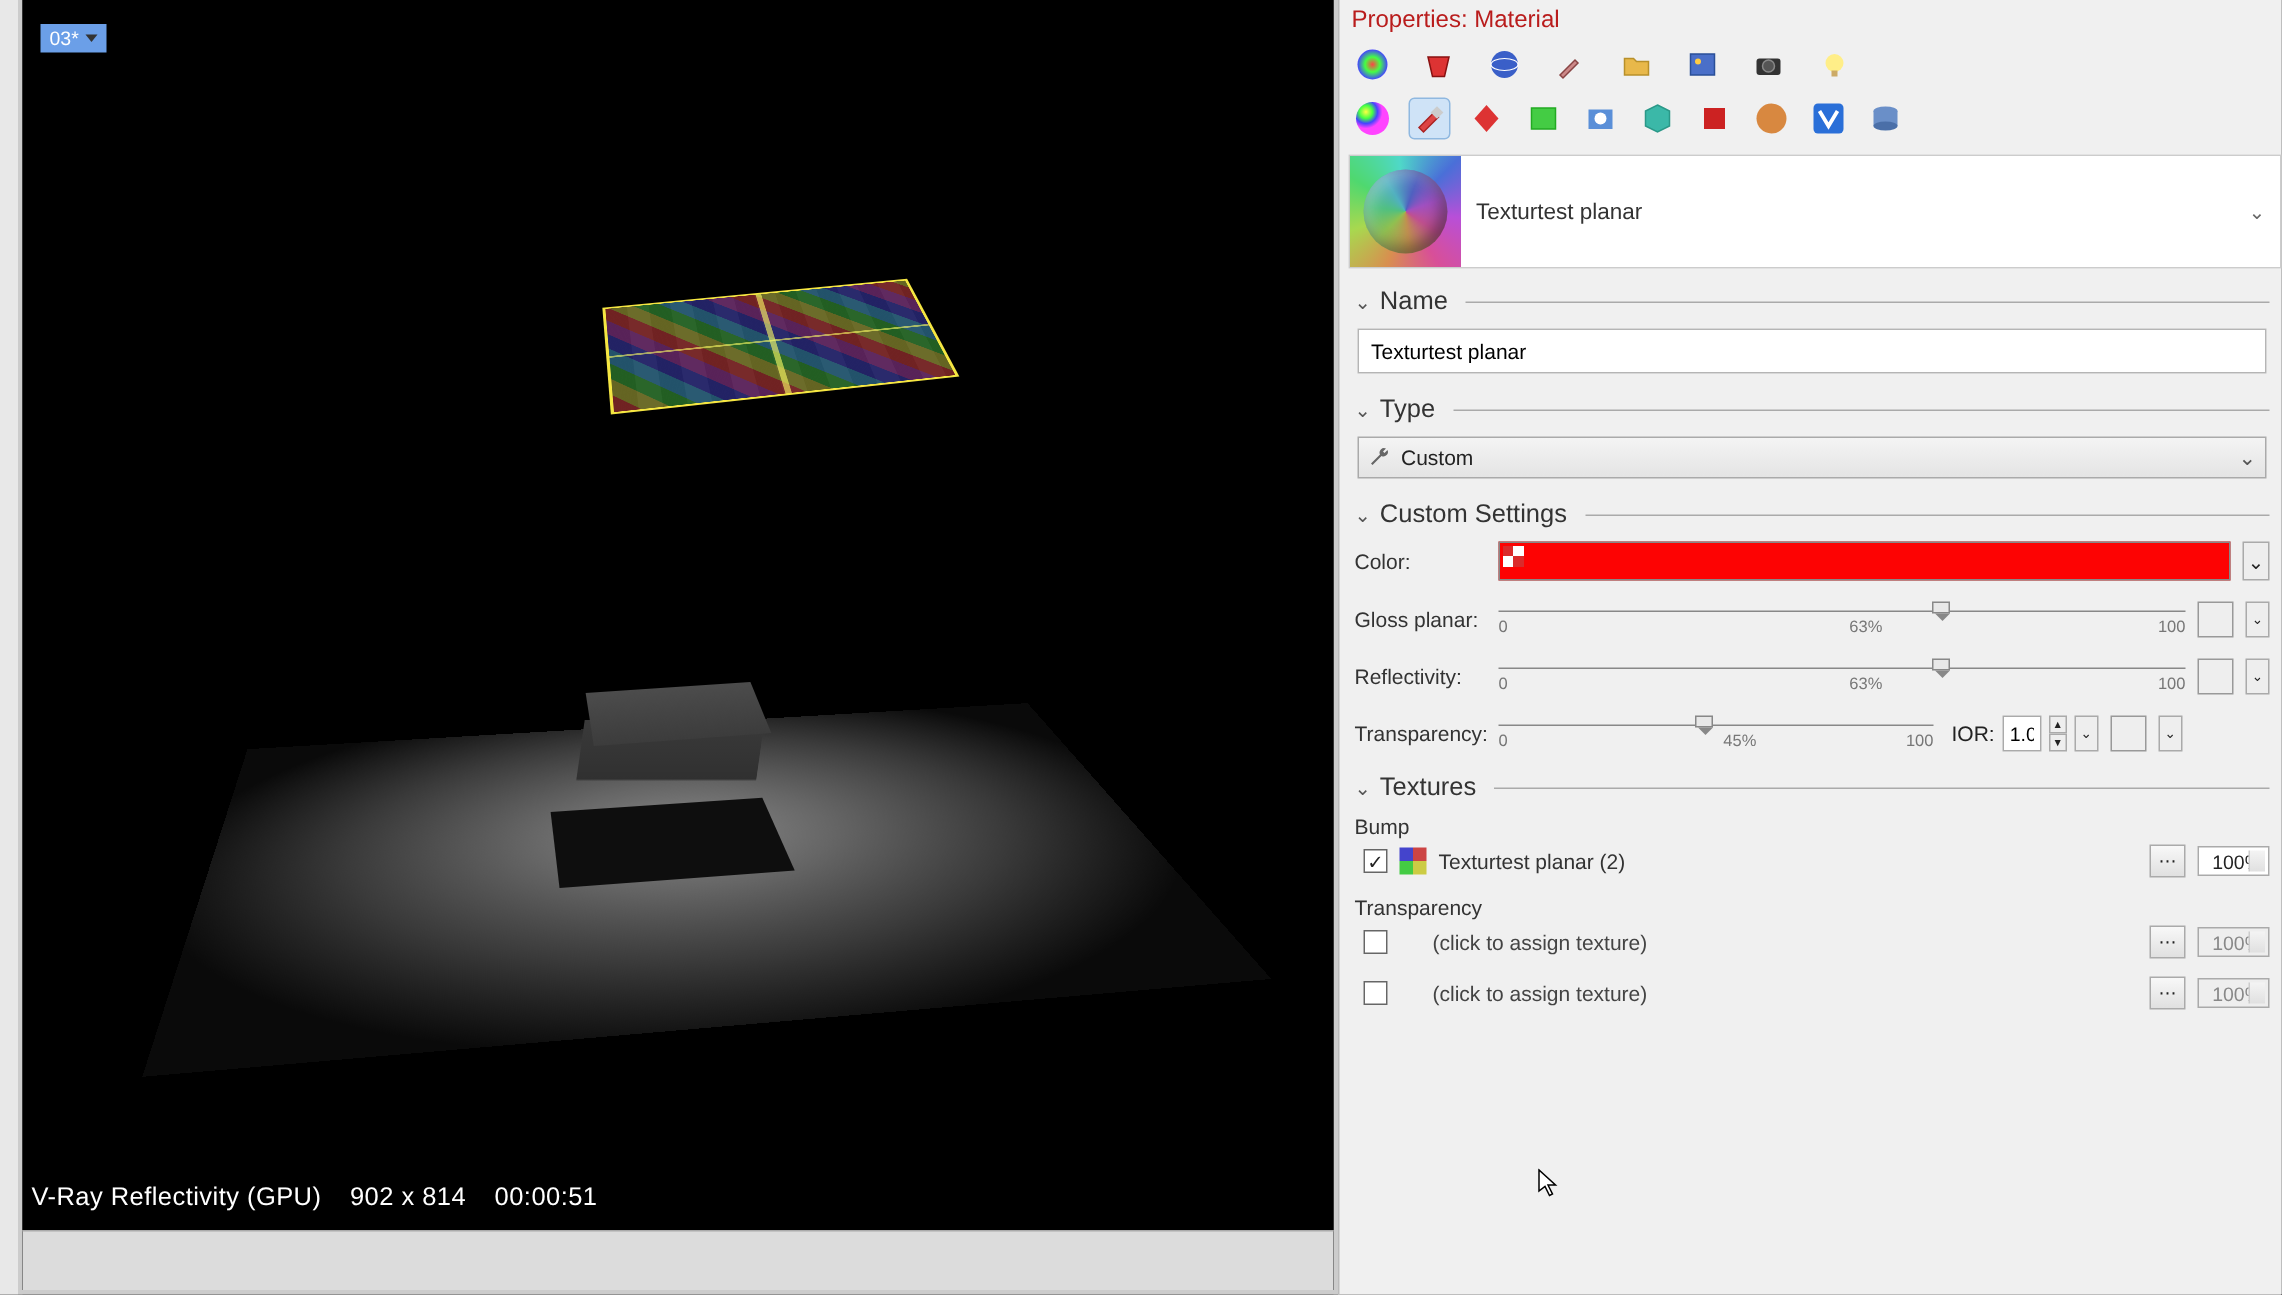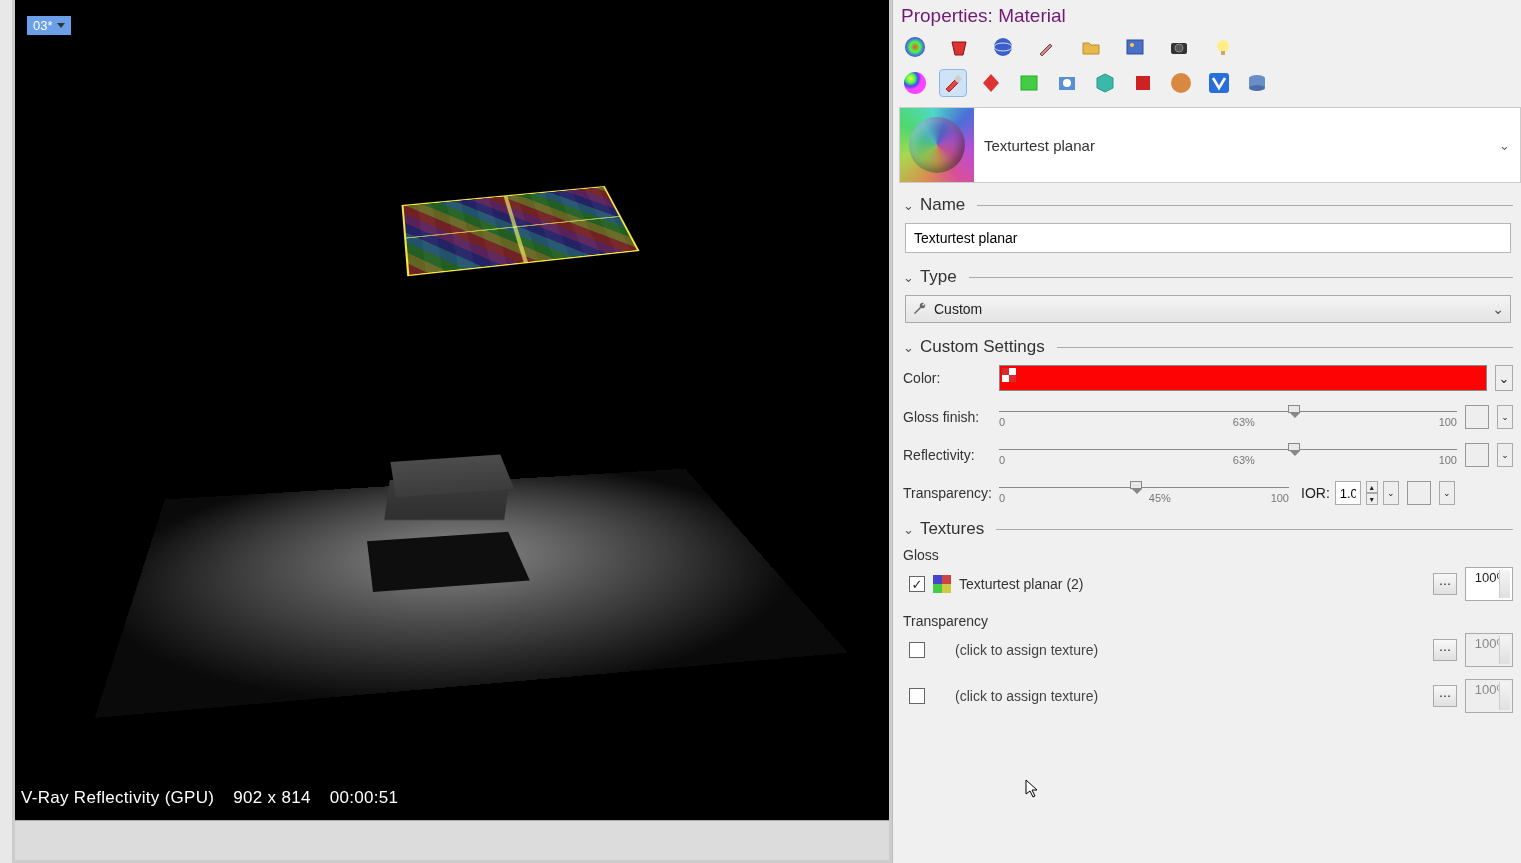--- a/index.html
+++ b/index.html
@@ -55,21 +55,21 @@
   border: 2px solid #f5e642;
   background:
     linear-gradient(to right, transparent 49%, rgba(255,255,100,0.6) 49%, rgba(255,255,100,0.6) 51%, transparent 51%),
     linear-gradient(to bottom, transparent 49%, rgba(255,255,100,0.6) 49%, rgba(255,255,100,0.6) 51%, transparent 51%),
     repeating-linear-gradient(45deg, rgba(170,40,40,0.6) 0 12px, rgba(150,150,40,0.6) 12px 24px, rgba(40,140,40,0.6) 24px 36px, rgba(40,120,160,0.6) 36px 48px, rgba(40,40,150,0.6) 48px 60px, rgba(130,40,130,0.6) 60px 72px),
     repeating-linear-gradient(90deg, #1a1a1a 0 15px, #2d2d2d 15px 30px);
 }
 
 
 .panel { flex: 1; background: #f0f0f0; height: 863px; overflow-y: hidden; border-left: 1px solid #bbb; font-size: 13px; color: #222; }
-.panel-title { padding: 5px 8px 2px; font-size: 19px; color: #701a75; }
+.panel-title { padding: 5px 8px 2px; font-size: 16px; color: #b91c1c; }
 .toolbar { display: flex; gap: 16px; padding: 4px 8px 6px; }
 .toolbar2 { display: flex; gap: 10px; padding: 2px 8px 8px; }
 .ticon { width: 28px; height: 28px; border-radius: 4px; display: flex; align-items: center; justify-content: center; cursor: pointer; }
 .ticon.sel { background: #cfe3f7; border: 1px solid #8fb8e0; }
 .ticon svg, .ticon span { pointer-events: none; }
 
 .mat-header { display: flex; align-items: center; gap: 10px; background: #fff; border: 1px solid #ccc; margin: 2px 0 12px 6px; padding: 0; }
 .mat-thumb { width: 74px; height: 74px; background: conic-gradient(from 45deg, #4a6fd8, #b84fd8, #d84f98, #d88f4f, #a8d84f, #4fd86f, #4fd8c8, #4a6fd8); display:flex; align-items:center; justify-content:center; }
 .mat-thumb-inner { width:56px; height:56px; border-radius:50%; background: conic-gradient(from 20deg, #5060c0, #a050c0, #c05090, #c09050, #90c050, #50c080, #50b0c0, #5060c0); box-shadow: inset -4px -4px 10px rgba(0,0,0,0.4), inset 4px 4px 10px rgba(255,255,255,0.3); }
 .mat-name-hdr { font-size: 15px; color: #333; }
@@ -107,21 +107,21 @@
 .spin-btns { width:12px; height:24px; display:flex; flex-direction:column; }
 .spin-btns div { flex:1; border:1px solid #aaa; background:#eee; font-size:7px; display:flex;align-items:center;justify-content:center; }
 
 .tex-sub { margin: 6px 0 2px; font-size: 14px; color: #333; }
 .tex-row { display: flex; align-items: center; gap: 8px; margin: 4px 0 12px 6px; }
 .chk { width: 16px; height: 16px; border: 1px solid #666; background:#fff; display:flex;align-items:center;justify-content:center; font-size:13px; }
 .tex-icon { width:18px; height:18px; background: conic-gradient(#c44 0 25%, #cc4 0 50%, #4c4 0 75%, #44c 0); }
 .tex-text { font-size: 14px; color: #333; }
 .tex-text.hint { color: #444; }
 .btn-dots { width: 24px; height: 22px; border: 1px solid #aaa; background: linear-gradient(#f8f8f8,#e0e0e0); font-size:12px; display:flex;align-items:center;justify-content:center; margin-left:auto; }
-.pct-spin { width: 48px; height:34px; border:1px solid #aaa; background:#fff; text-align:right; padding:2px 4px 2px 2px; font-size:13px; position:relative; }
+.pct-spin { width: 48px; height:20px; border:1px solid #aaa; background:#fff; text-align:right; padding:2px 4px 2px 2px; font-size:13px; position:relative; }
 .pct-spin.dis { background:#eee; color:#888; }
 .pct-spin::after { content:''; position:absolute; right:2px; top:2px; bottom:2px; width:10px; border-left:1px solid #ccc; background:linear-gradient(#f4f4f4,#e0e0e0); }
 
 .cursor { position: absolute; left: 1025px; top: 779px; pointer-events:none; z-index:100; }
 </style>
 </head>
 <body>
 
 <div class="app">
 
@@ -315,21 +315,21 @@
 
       <div class="prop-row">
         <div class="prop-label">Color:</div>
         <div class="color-swatch">
             <div class="swatch-tex"></div>
           </div>
         <div class="swatch-dd">⌄</div>
       </div>
 
       <div class="prop-row">
-        <div class="prop-label">Gloss finish:</div>
+        <div class="prop-label">Gloss planar:</div>
         <div class="slider-wrap">
           <div class="slider-track">
               <div class="slider-thumb" style="left:63%"></div>
             </div>
           <div class="slider-labels">
             <span>0</span>
             <span class="slider-val">63%</span>
             <span>100</span>
           </div>
         </div>
@@ -379,21 +379,21 @@
       </div>
     </div>
 
     <div class="section">
       <div class="sec-head">
         <span class="chev">⌄</span>
         <span>Textures</span>
         <div class="sec-head-line"></div>
       </div>
 
-      <div class="tex-sub">Gloss</div>
+      <div class="tex-sub">Bump</div>
       <div class="tex-row">
         <div class="chk">✓</div>
         <div class="tex-icon"></div>
         <span class="tex-text">Texturtest planar (2)</span>
         <div class="btn-dots">⋯</div>
         <div class="pct-spin">100%</div>
       </div>
 
       <div class="tex-sub">Transparency</div>
       <div class="tex-row">

